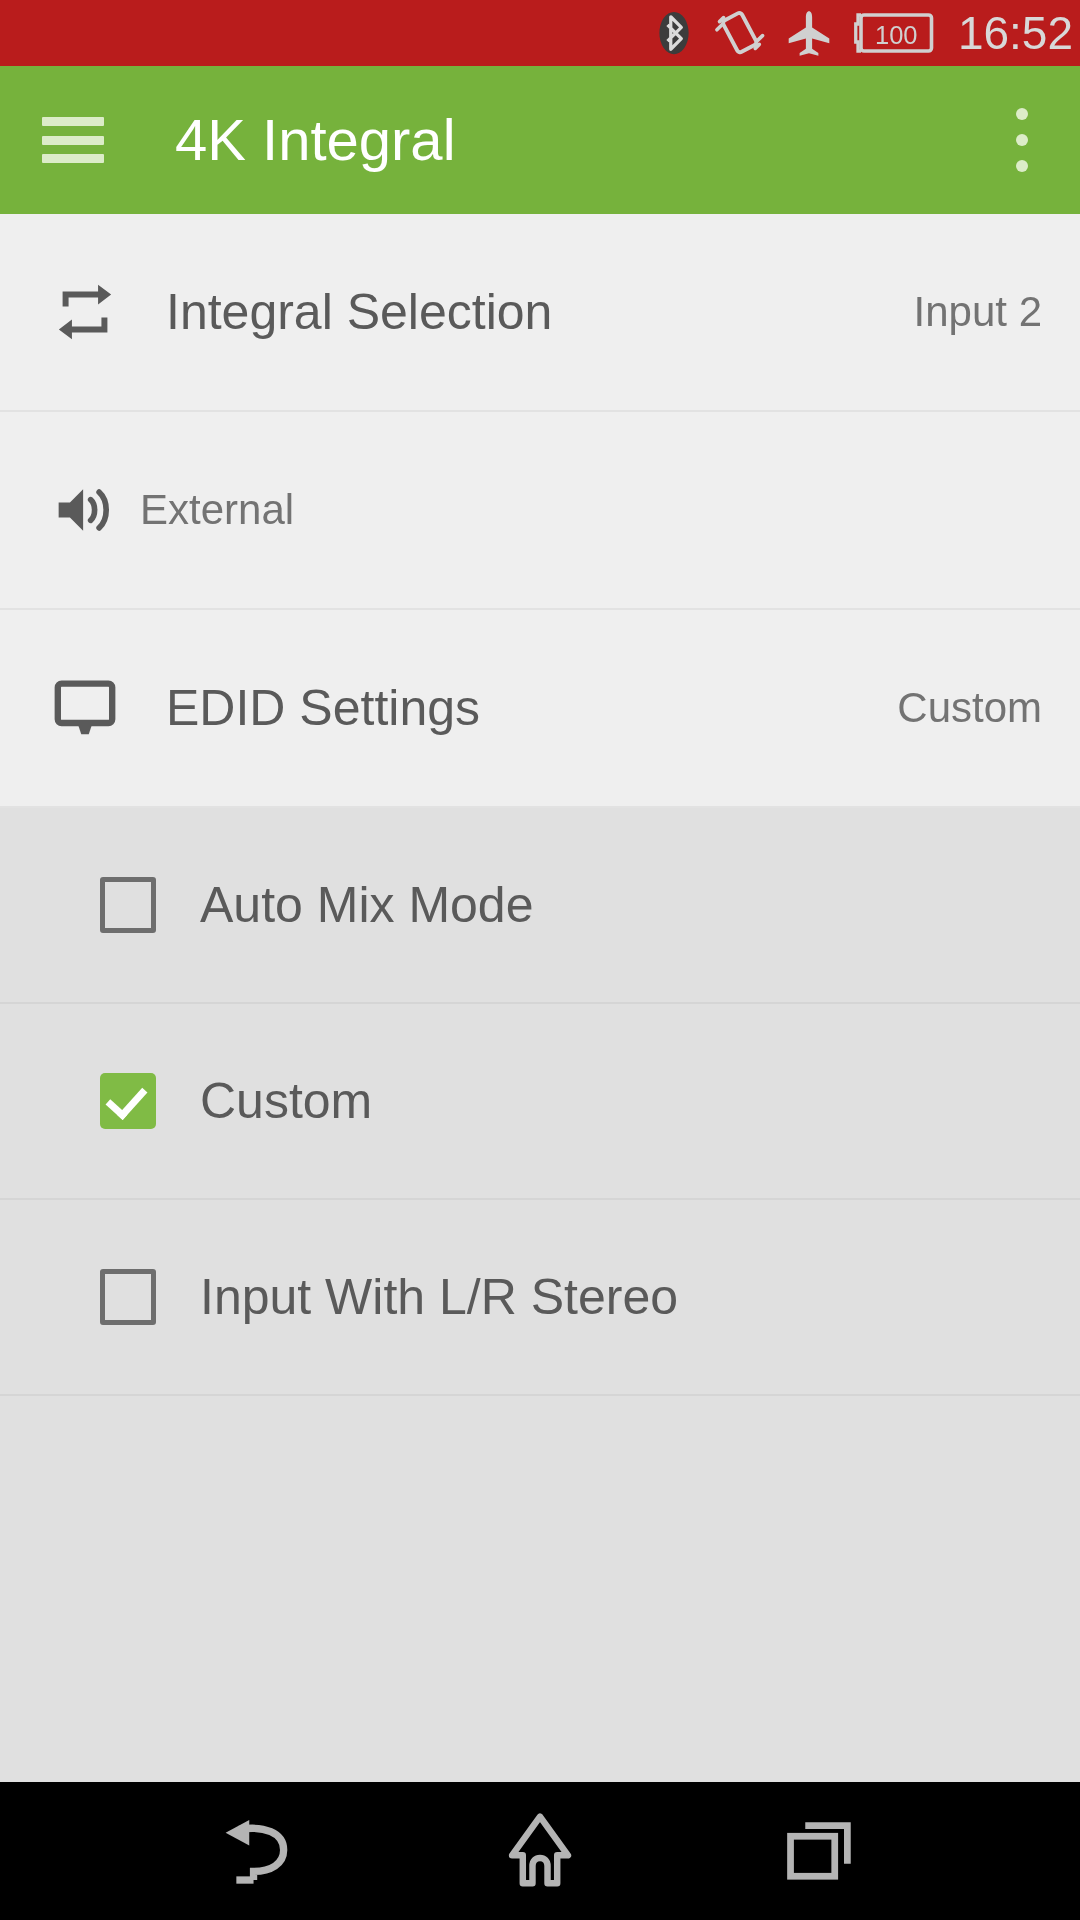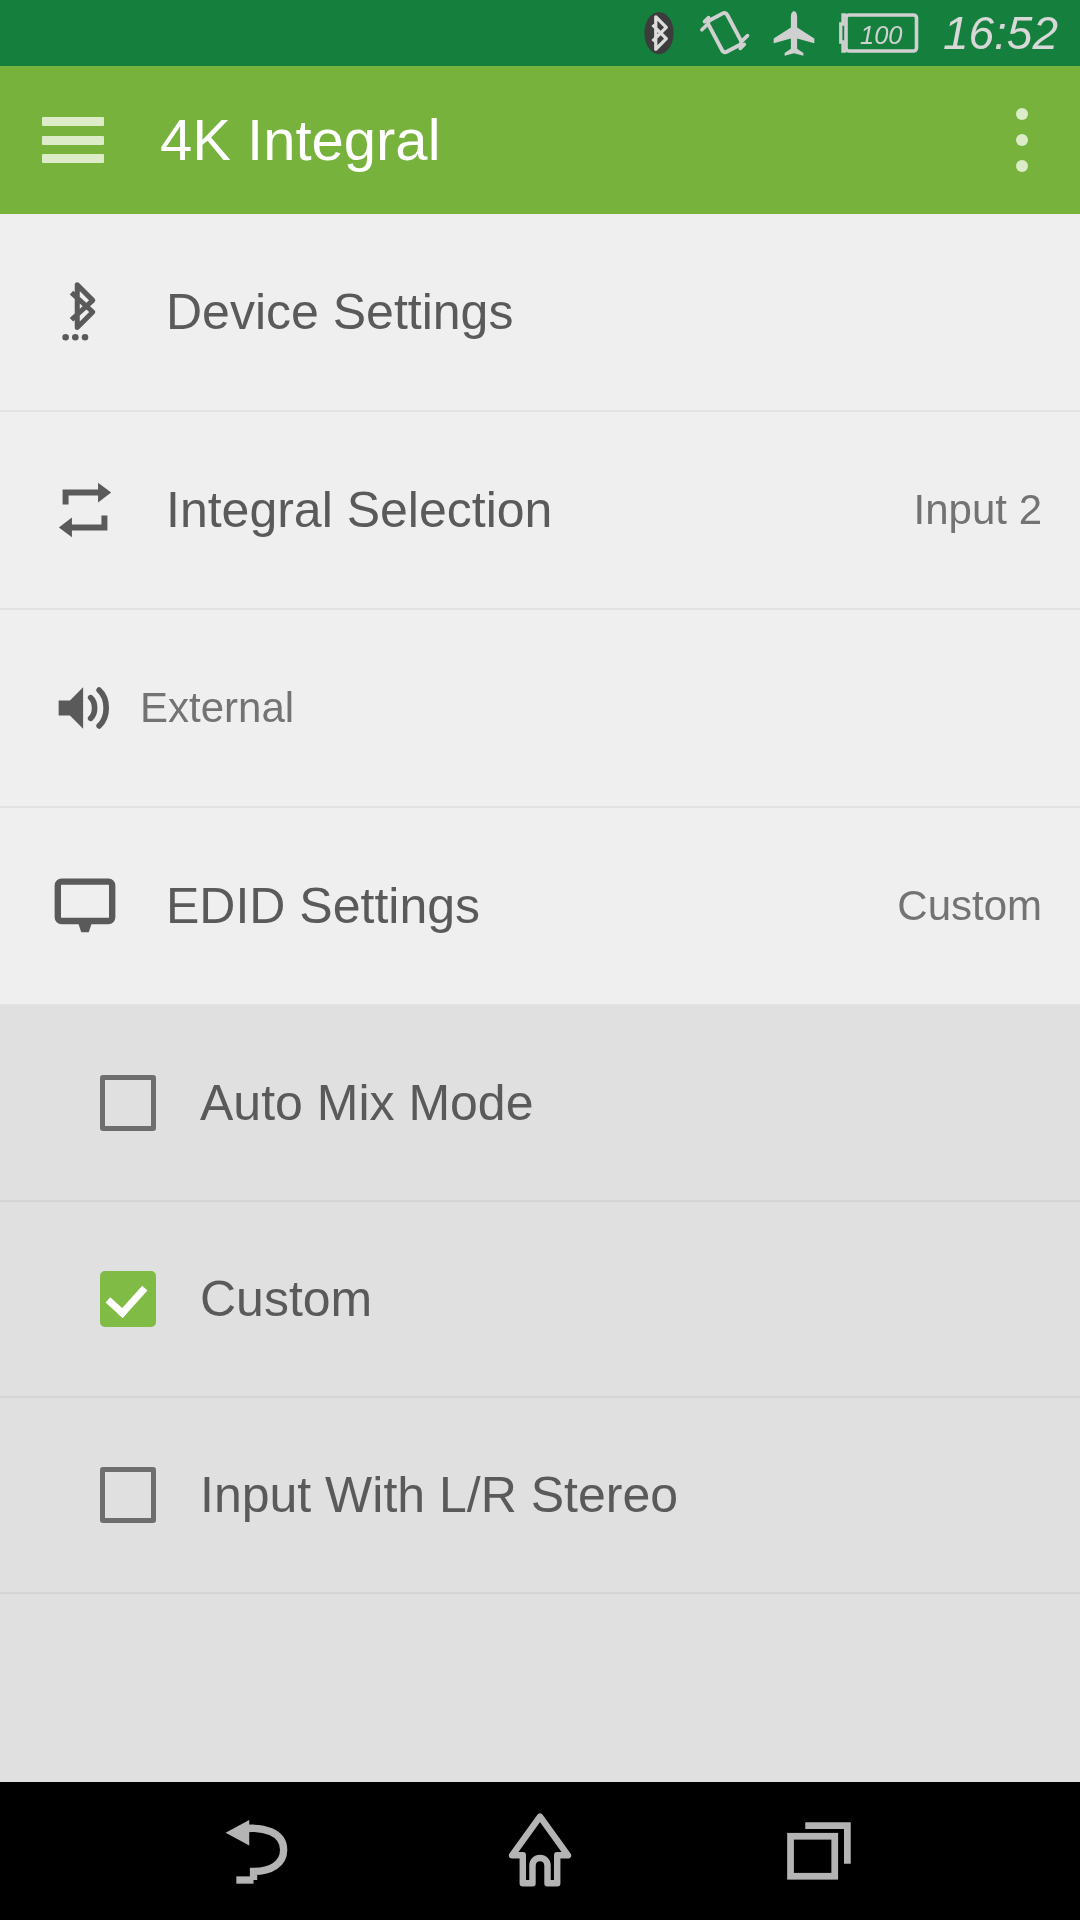--- a/index.html
+++ b/index.html
@@ -16,28 +16,27 @@
     height: 1920px;
     background: #efefef;
     overflow: hidden;
     display: flex;
     flex-direction: column;
   }
 
   
   .statusbar {
     height: 66px;
-    background: #15803d;
+    background: #b91c1c;
     display: flex;
     align-items: center;
     justify-content: flex-end;
-    padding-right: 22px;
+    padding-right: 7px;
     box-sizing: border-box;
     flex: 0 0 auto;
-    font-style: italic;
   }
   .status-icon {
     display: flex;
     align-items: center;
     justify-content: center;
     margin-left: 18px;
   }
   .status-clock {
     color: #d8d8d8;
     font-size: 46px;
@@ -68,21 +67,21 @@
   .hamburger span {
     display: block;
     height: 9px;
     width: 100%;
     background: #dcecc8;
     border-radius: 1px;
   }
   .appbar-title {
     color: #ffffff;
     font-size: 58px;
-    margin-left: 56px;
+    margin-left: 71px;
     line-height: 1;
     white-space: nowrap;
     flex: 1 1 auto;
   }
   .overflow {
     width: 60px;
     height: 92px;
     display: flex;
     flex-direction: column;
     align-items: center;
@@ -257,32 +256,20 @@
     <div class="appbar-title">4K Integral</div>
     <div class="overflow">
       <i></i>
         <i></i>
         <i></i>
     </div>
   </div>
 
   <div class="list">
 
-    <div class="row">
-      <span class="ico">
-        <svg width="62" height="66" viewBox="0 0 32 34">
-          <path d="M12 3 L12 25 L20 17 L9 7 M12 25 L12 3 L20 11 L9 21" stroke="#5a5a5a" stroke-width="2.6" fill="none" stroke-linejoin="round"></path>
-          <circle cx="6" cy="30" r="1.7" fill="#5a5a5a"></circle>
-          <circle cx="11" cy="30" r="1.7" fill="#5a5a5a"></circle>
-          <circle cx="16" cy="30" r="1.7" fill="#5a5a5a"></circle>
-        </svg>
-      </span>
-      <span class="label">Device Settings</span>
-      <span class="value"></span>
-    </div>
 
     <div class="row">
       <span class="ico">
         <svg width="64" height="56" viewBox="0 0 34 30">
           <path d="M5 4 L5 12 L8.2 12 L8.2 7.2 L24 7.2 L24 11 L31 5.6 L24 0.4 L24 4 Z" fill="#5a5a5a"></path>
           <path d="M29 26 L29 18 L25.8 18 L25.8 22.8 L10 22.8 L10 19 L3 24.4 L10 29.6 L10 26 Z" fill="#5a5a5a"></path>
         </svg>
       </span>
       <span class="label">Integral Selection</span>
       <span class="value">Input 2</span>

